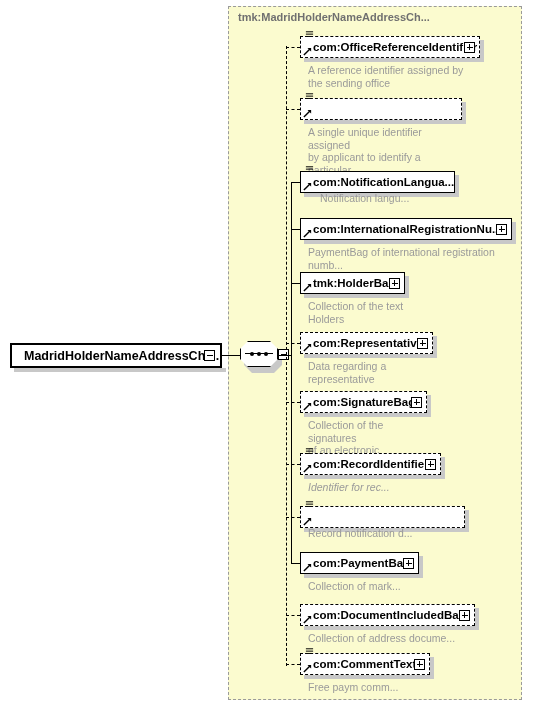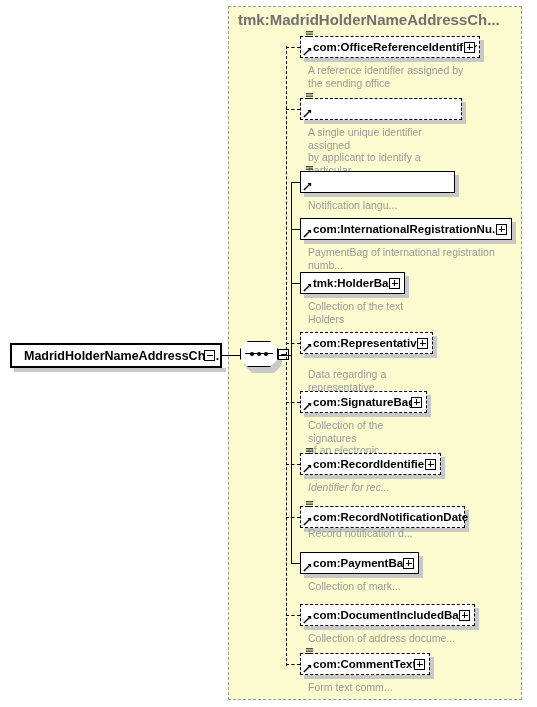--- a/index.html
+++ b/index.html
@@ -20,21 +20,21 @@
   .ct-box {
     position: absolute;
     left: 228px; top: 6px;
     width: 294px; height: 694px;
     background: #fbfbcf;
     border: 1px dashed #9a9a9a;
   }
   .ct-title {
     position: absolute;
     left: 238px; top: 11px;
-    font-size: 15px;
+    font-size: 11px;
     font-weight: bold;
     color: #707070;
     letter-spacing: 0px;
     white-space: nowrap;
   }
 
   
   .vline-dashed {
     position: absolute;
     left: 286px; top: 46px;
@@ -316,22 +316,23 @@
         <div class="nbox" style="width:155px; padding-right:10px;">
           <svg class="attr-glyph" viewBox="0 0 10 10">
             <line x1="1" y1="2" x2="9" y2="2" stroke="#000" stroke-width="1.1"></line>
             <line x1="1" y1="4.6" x2="9" y2="4.6" stroke="#000" stroke-width="1.1"></line>
             <line x1="1" y1="7.2" x2="7" y2="7.2" stroke="#000" stroke-width="1.1"></line>
           </svg>
           <svg class="arrow-glyph" viewBox="0 0 10 10">
             <path d="M1 9 L8 2" stroke="#000" stroke-width="1.6" fill="none"></path>
             <path d="M9 1 L9 5 L5 1 Z" fill="#000"></path>
           </svg>
-        </div>
-        <div class="ndesc" style="top:28px;">Notification langu...</div>
+          <span class="nlabel">com:NotificationLangua...</span>
+        </div>
+        <div class="ndesc" style="top:21px;margin-left:12px;">Notification langu...</div>
       </div>
       <div class="node required" style="left: 300px; top: 218px; width: 212px;">
         <div class="shadow" style="width:212px;"></div>
         <div class="nbox" style="width:212px; padding-right:20px;">
           <svg class="arrow-glyph" viewBox="0 0 10 10">
             <path d="M1 9 L8 2" stroke="#000" stroke-width="1.6" fill="none"></path>
             <path d="M9 1 L9 5 L5 1 Z" fill="#000"></path>
           </svg>
           <span class="nlabel">com:InternationalRegistrationNu...</span>
           <span class="tg plus"></span>
@@ -354,21 +355,21 @@
       <div class="node optional" style="left: 300px; top: 332px; width: 133px;">
         <div class="shadow" style="width:133px;"></div>
         <div class="nbox" style="width:133px; padding-right:20px;">
           <svg class="arrow-glyph" viewBox="0 0 10 10">
             <path d="M1 9 L8 2" stroke="#000" stroke-width="1.6" fill="none"></path>
             <path d="M9 1 L9 5 L5 1 Z" fill="#000"></path>
           </svg>
           <span class="nlabel">com:Representative</span>
           <span class="tg plus"></span>
         </div>
-        <div class="ndesc" style="top:28px;margin-top:8px;">Data regarding a
+        <div class="ndesc" style="top:28px;">Data regarding a
 representative</div>
       </div>
       <div class="node optional" style="left: 300px; top: 391px; width: 127px;">
         <div class="shadow" style="width:127px;"></div>
         <div class="nbox" style="width:127px; padding-right:20px;">
           <svg class="arrow-glyph" viewBox="0 0 10 10">
             <path d="M1 9 L8 2" stroke="#000" stroke-width="1.6" fill="none"></path>
             <path d="M9 1 L9 5 L5 1 Z" fill="#000"></path>
           </svg>
           <span class="nlabel">com:SignatureBag</span>
@@ -399,21 +400,20 @@
         <div class="nbox" style="width:165px; padding-right:10px;">
           <svg class="attr-glyph" viewBox="0 0 10 10">
             <line x1="1" y1="2" x2="9" y2="2" stroke="#000" stroke-width="1.1"></line>
             <line x1="1" y1="4.6" x2="9" y2="4.6" stroke="#000" stroke-width="1.1"></line>
             <line x1="1" y1="7.2" x2="7" y2="7.2" stroke="#000" stroke-width="1.1"></line>
           </svg>
           <svg class="arrow-glyph" viewBox="0 0 10 10">
             <path d="M1 9 L8 2" stroke="#000" stroke-width="1.6" fill="none"></path>
             <path d="M9 1 L9 5 L5 1 Z" fill="#000"></path>
           </svg>
-          <span class="nlabel">com:RecordNotificationDate</span>
         </div>
         <div class="ndesc" style="top:21px;">Record notification d...</div>
       </div>
       <div class="node required" style="left: 300px; top: 552px; width: 119px;">
         <div class="shadow" style="width:119px;"></div>
         <div class="nbox" style="width:119px; padding-right:20px;">
           <svg class="arrow-glyph" viewBox="0 0 10 10">
             <path d="M1 9 L8 2" stroke="#000" stroke-width="1.6" fill="none"></path>
             <path d="M9 1 L9 5 L5 1 Z" fill="#000"></path>
           </svg>
@@ -442,17 +442,17 @@
             <line x1="1" y1="4.6" x2="9" y2="4.6" stroke="#000" stroke-width="1.1"></line>
             <line x1="1" y1="7.2" x2="7" y2="7.2" stroke="#000" stroke-width="1.1"></line>
           </svg>
           <svg class="arrow-glyph" viewBox="0 0 10 10">
             <path d="M1 9 L8 2" stroke="#000" stroke-width="1.6" fill="none"></path>
             <path d="M9 1 L9 5 L5 1 Z" fill="#000"></path>
           </svg>
           <span class="nlabel">com:CommentText</span>
           <span class="tg plus"></span>
         </div>
-        <div class="ndesc" style="top:28px;">Form text comm...</div>
+        <div class="ndesc" style="top:28px;">Free paym comm...</div>
       </div>
     </div>
 
 </div>
 
 </body></html>

